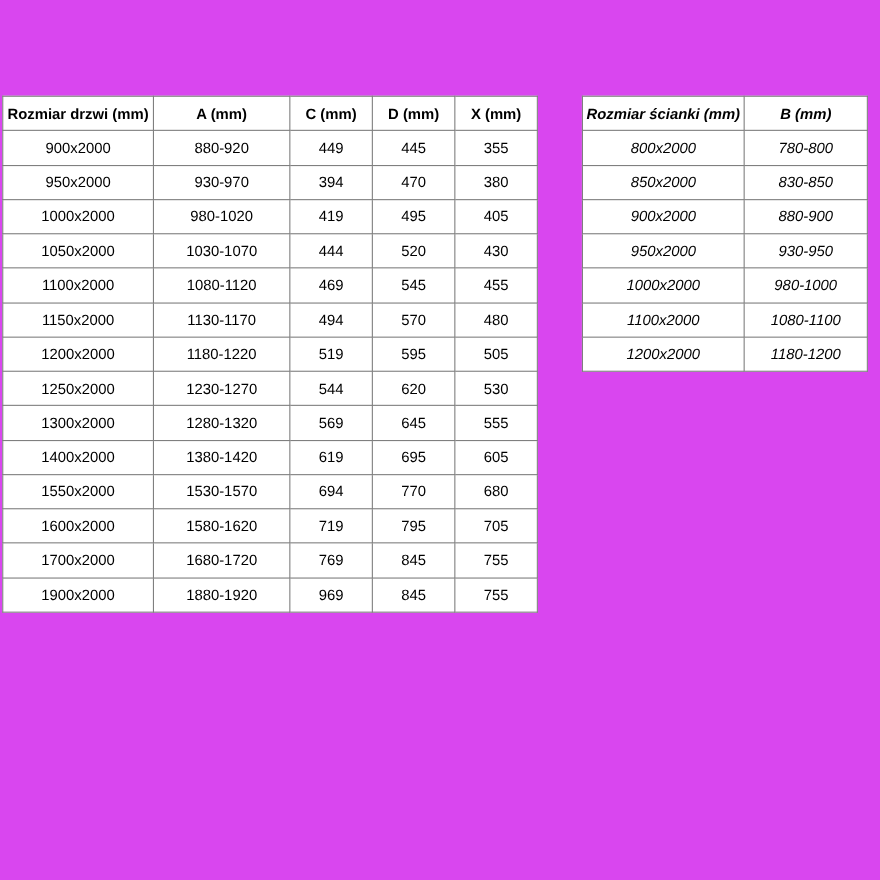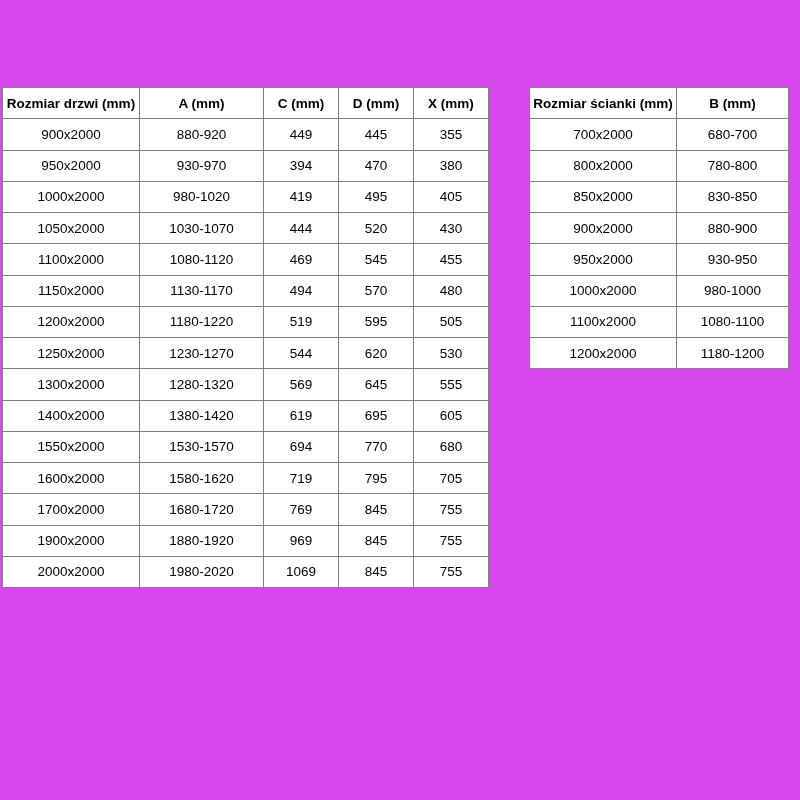--- a/index.html
+++ b/index.html
@@ -43,20 +43,21 @@
   }
   #left-table {
     left: 2px;
     top: 87px;
     width: 486px;
   }
   #right-table {
     left: 529px;
     top: 87px;
     width: 259px;
+    font-style: italic;
   }
 </style>
 </head>
 <body>
 
 <div class="page">
 
   <table id="left-table" class="size-table">
     <colgroup>
       <col style="width:137px">
@@ -166,47 +167,36 @@
           <td>845</td>
           <td>755</td>
         </tr>
         <tr>
           <td>1900x2000</td>
           <td>1880-1920</td>
           <td>969</td>
           <td>845</td>
           <td>755</td>
         </tr>
-        <tr>
-          <td>2000x2000</td>
-          <td>1980-2020</td>
-          <td>1069</td>
-          <td>845</td>
-          <td>755</td>
-        </tr>
       </tbody>
     </table>
 
   <table id="right-table" class="size-table">
     <colgroup>
       <col style="width:147px">
       <col style="width:112px">
     </colgroup>
   <thead>
         <tr>
           <th>Rozmiar ścianki (mm)</th>
           <th>B (mm)</th>
         </tr>
       </thead>
       <tbody>
         <tr>
-          <td>700x2000</td>
-          <td>680-700</td>
-        </tr>
-        <tr>
           <td>800x2000</td>
           <td>780-800</td>
         </tr>
         <tr>
           <td>850x2000</td>
           <td>830-850</td>
         </tr>
         <tr>
           <td>900x2000</td>
           <td>880-900</td>

